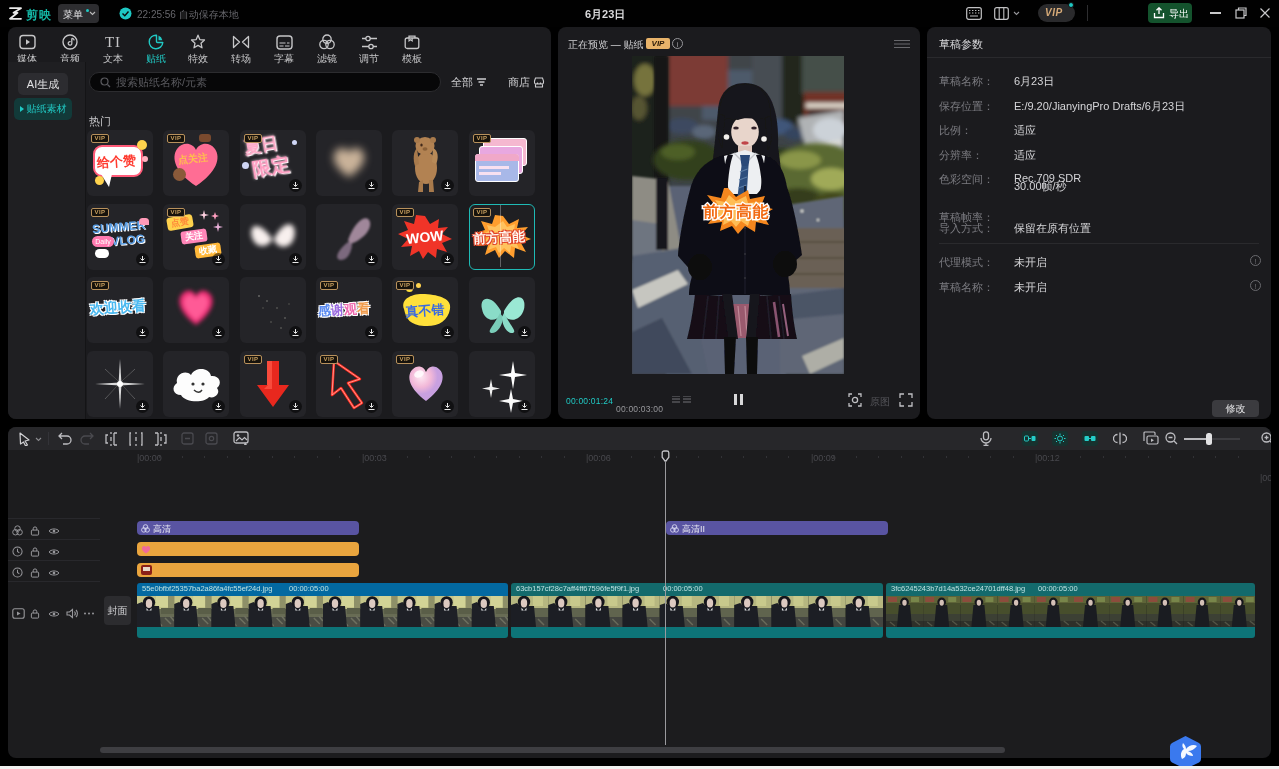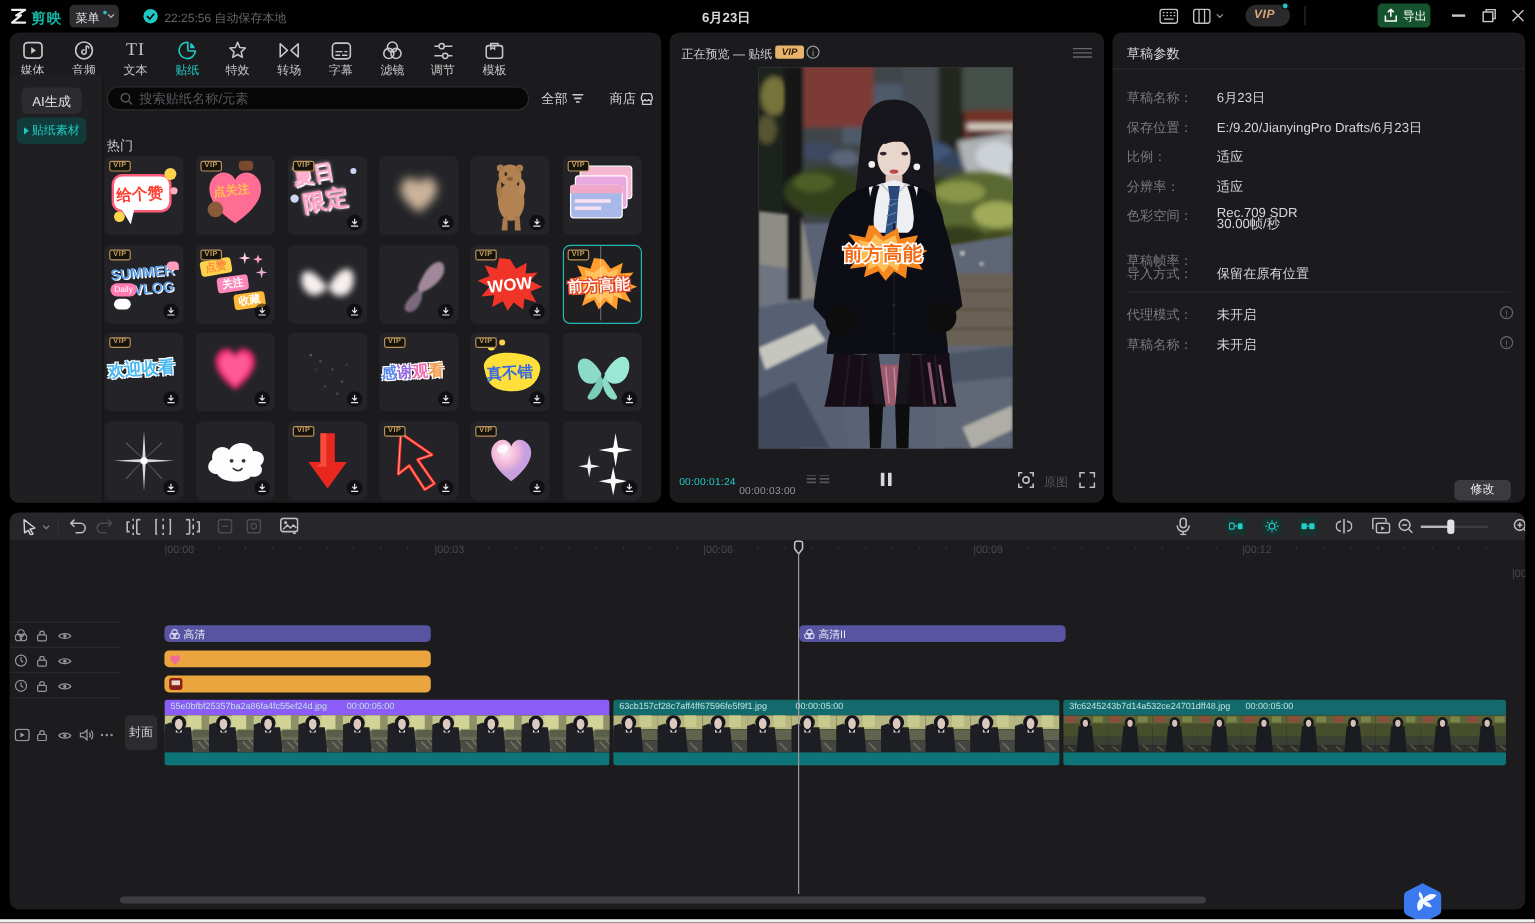--- a/index.html
+++ b/index.html
@@ -919,21 +919,21 @@
   <rect x="2" y="1" width="9" height="5" fill="#8c4c3c"></rect>
   <rect x="25" y="1" width="8" height="5" fill="#78864a"></rect>
   <path d="M13 9 L24 9 L26 31 L11 31 Z" fill="#1a1c21"></path>
   <circle cx="18.5" cy="6" r="4.4" fill="#16161b"></circle>
   <ellipse cx="18.5" cy="6.8" rx="2.2" ry="3" fill="#d4c0b6"></ellipse>
   <path d="M4 26 l5 4 M29 25 l5 4" stroke="#525446" stroke-width="1.4"></path>
 </g>
 </defs>
       </svg>
       <div class="abs" style="left:129px; top:156px; width:371px; height:55px; border-radius:3px; overflow:hidden;">
-<div class="abs" style="left:0; top:0; width:371px; height:13px; background:#8b5cf6;">
+<div class="abs" style="left:0; top:0; width:371px; height:13px; background:#0369a1;">
           <span class="abs" style="left:5px; top:1px; font-size:7.5px; color:#bfe2e2;">55e0bfbf25357ba2a86fa4fc55ef24d.jpg</span>
           <span class="abs" style="left:152px; top:1px; font-size:7.5px; color:#bfe2e2;">00:00:05:00</span>
         </div>
 <div class="abs" style="left:0; top:13px; width:371px; height:31px; background:url(#) ; background:none;"><svg width="371" height="31" viewBox="0 0 371 31">
             <use href="#tile1" x="0.0"></use>
             <use href="#tile1" x="37.2"></use>
             <use href="#tile1" x="74.4"></use>
             <use href="#tile1" x="111.6"></use>
             <use href="#tile1" x="148.8"></use>
             <use href="#tile1" x="186.0"></use>

